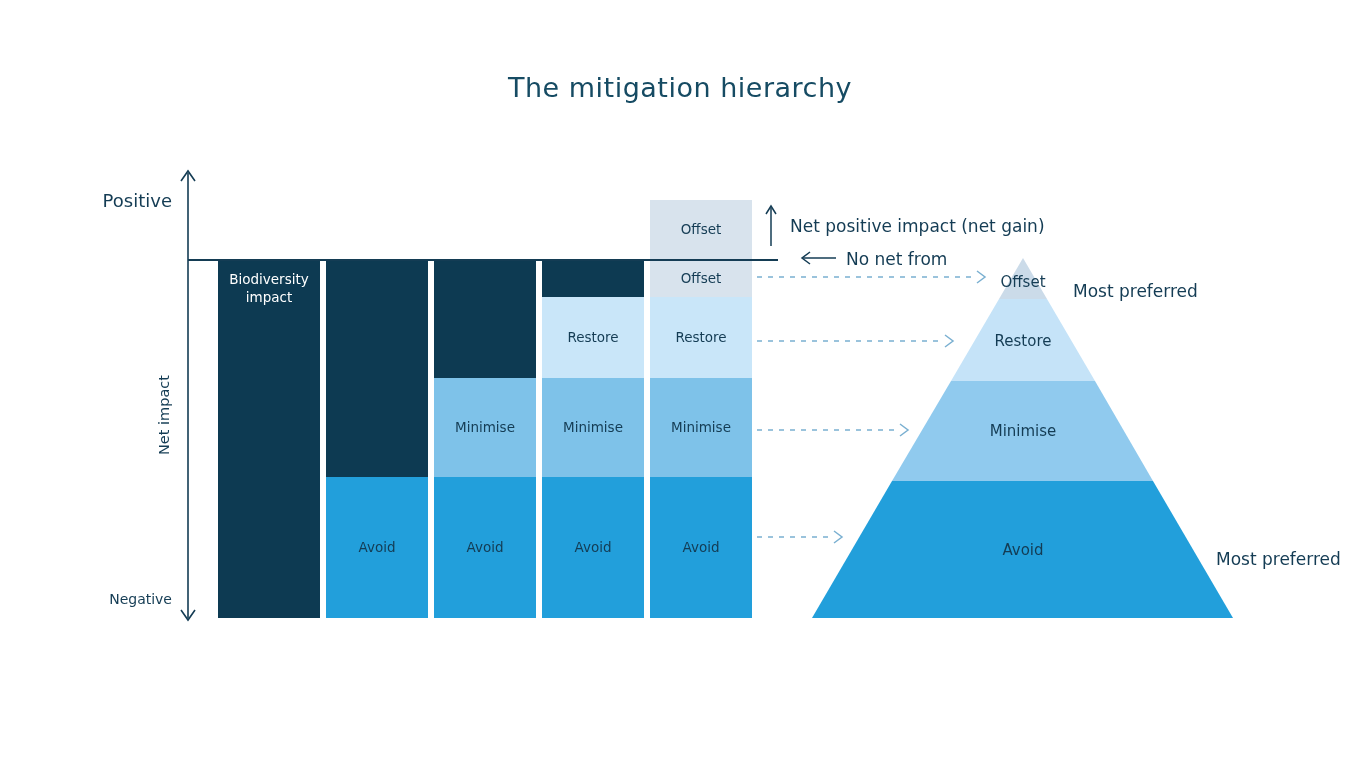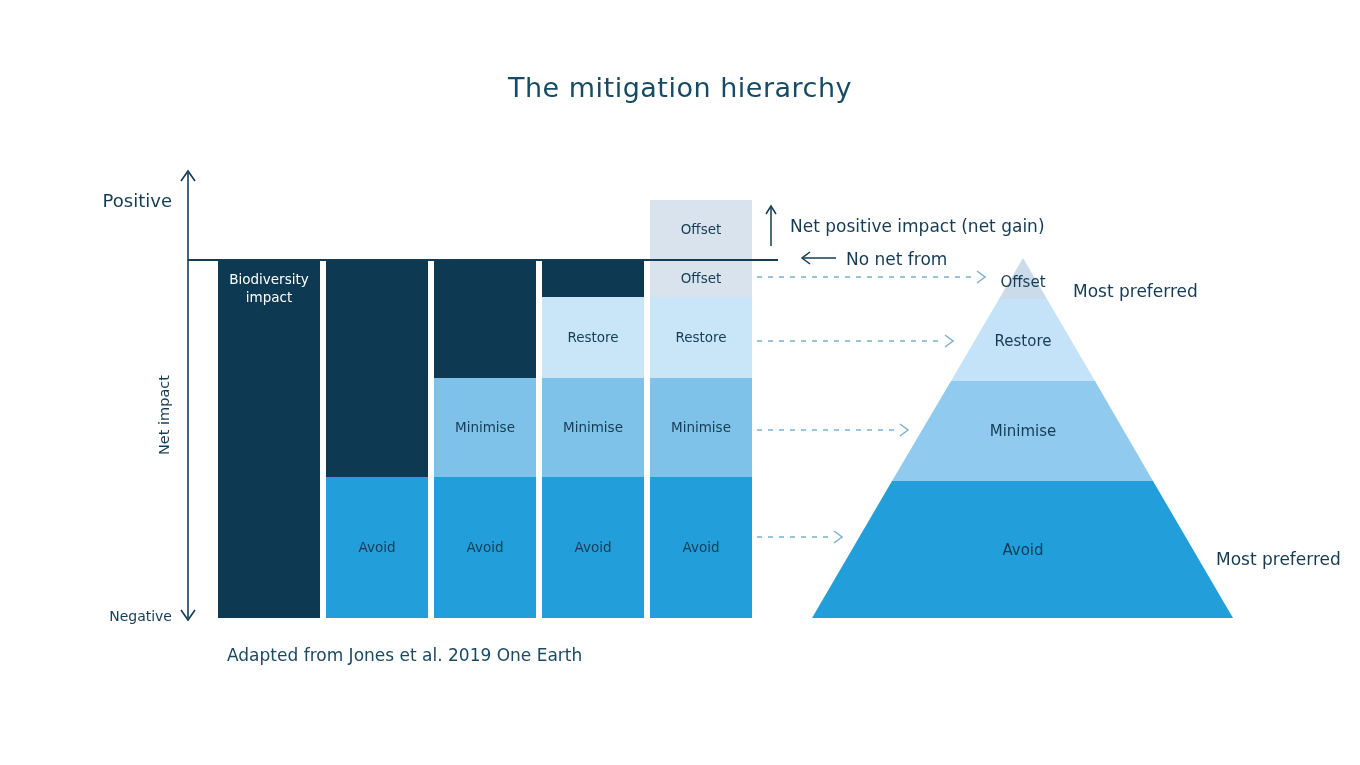--- a/index.html
+++ b/index.html
@@ -18,21 +18,21 @@
   }
 
   .bar{position:absolute;width:102px;display:flex;flex-direction:column;}
   .seg{display:flex;align-items:center;justify-content:center;box-sizing:border-box;}
   .seg.align-top{align-items:flex-start;padding-top:11px;}
   .seg-label{font-size:13.5px;color:#143c54;text-align:center;line-height:1.3;}
   .seg-label.light{color:#ffffff;}
 
   .lbl{position:absolute;color:#143c54;font-size:17px;white-space:nowrap;}
   .lbl-positive{left:96px;top:190px;width:76px;text-align:right;font-size:18px;}
-  .lbl-negative{left:92px;top:608px;width:80px;text-align:right;font-size:14px;}
+  .lbl-negative{left:92px;top:591px;width:80px;text-align:right;font-size:14px;}
   .lbl-netimpact{left:106px;top:405px;width:120px;height:20px;text-align:center;
     font-size:14.5px;transform:rotate(-90deg);}
   .lbl-netgain{left:790px;top:216px;}
   .lbl-nonetloss{left:846px;top:249px;}
   .lbl-least{left:1073px;top:281px;}
   .lbl-most{left:1216px;top:541px;margin-top:8px;}
   .lbl-source{left:227px;top:645px;color:#1a4a63;}
   .pyr-lbl{left:923px;width:200px;text-align:center;font-size:15px;}
 </style>
 </head>
@@ -147,16 +147,15 @@
     <div class="lbl lbl-nonetloss">No net from</div>
 
     <div class="lbl pyr-lbl" style="top:273px;">Offset</div>
     <div class="lbl pyr-lbl" style="top:332px;">Restore</div>
     <div class="lbl pyr-lbl" style="top:422px;">Minimise</div>
     <div class="lbl pyr-lbl" style="top:541px;">Avoid</div>
 
     <div class="lbl lbl-least">Most preferred</div>
     <div class="lbl lbl-most">Most preferred</div>
 
-    <div class="lbl lbl-source">Adapted from Jones et al. 2019 One Earth</div>
   </div>
 
 </div>
 
 </body></html>

